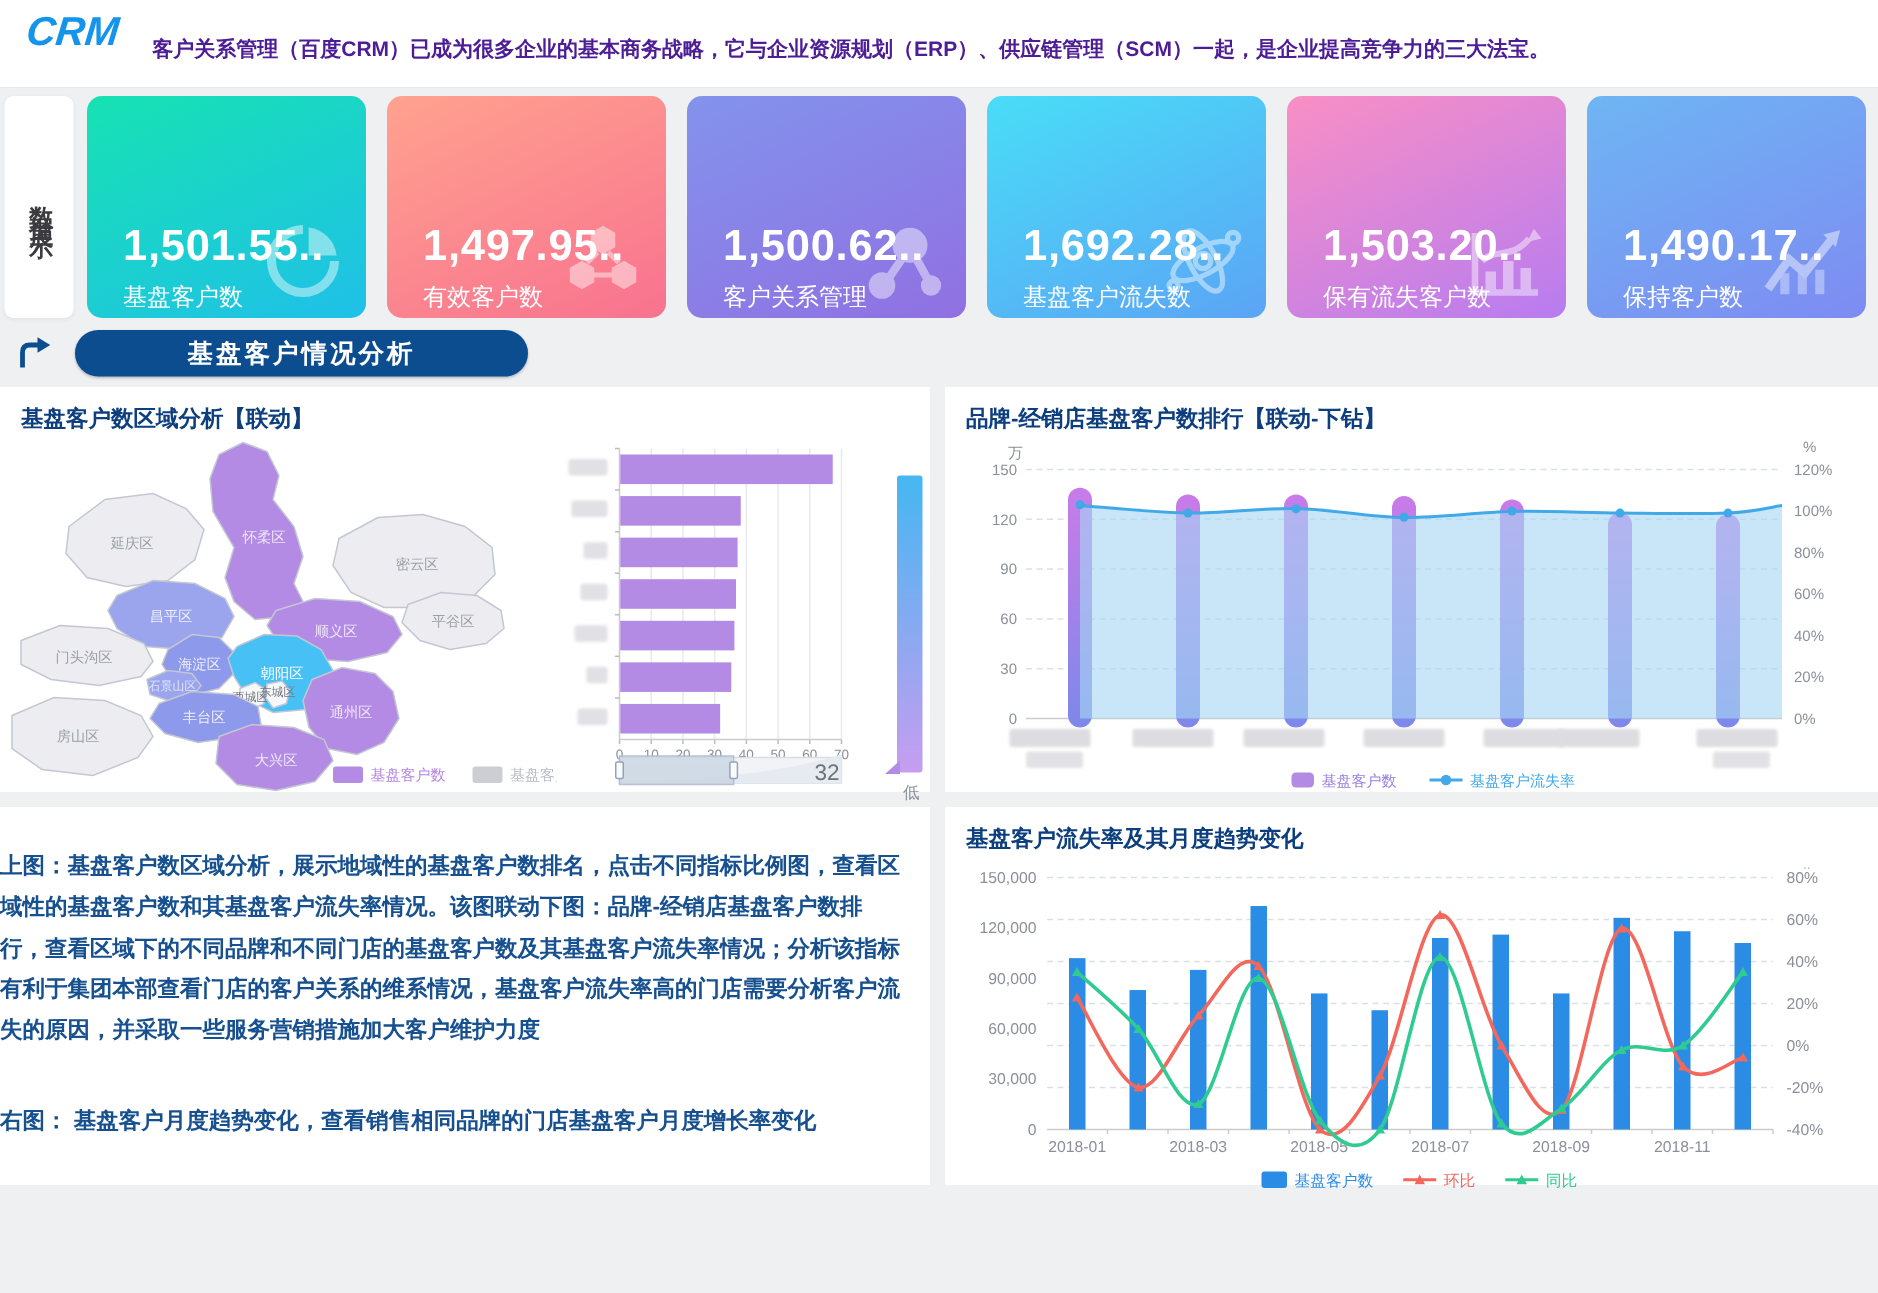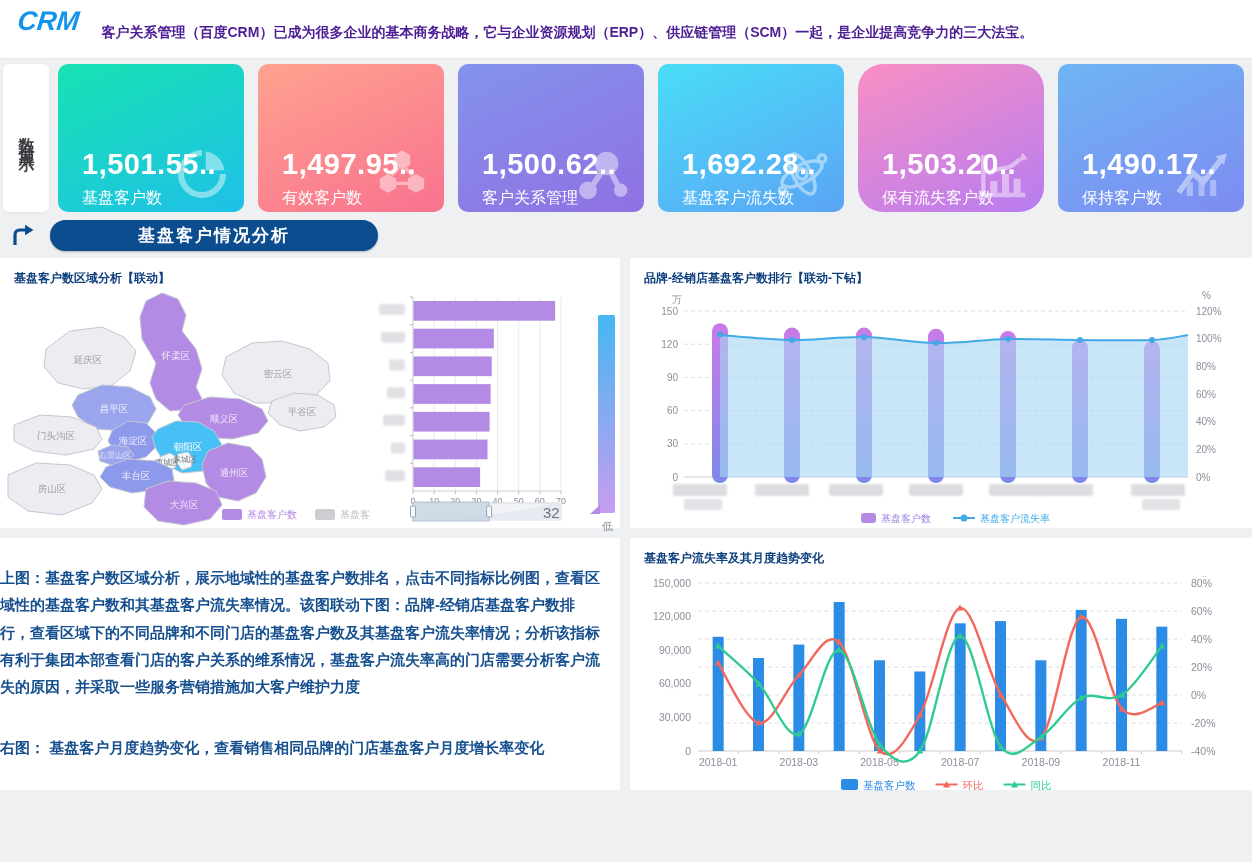--- a/index.html
+++ b/index.html
@@ -20,27 +20,27 @@
   .cards{display:flex;flex:1;gap:14px;}
   .card{flex:1;border-radius:10px;position:relative;color:#fff;overflow:hidden;cursor:pointer;}
   .card-num{position:absolute;left:24px;top:84px;font-size:29px;font-weight:bold;letter-spacing:.5px;}
   .card-label{position:absolute;left:24px;top:124px;font-size:16px;}
   .card-icon{position:absolute;right:14px;bottom:10px;width:56px;height:56px;opacity:.45;}
   .card-icon svg{width:100%;height:100%;}
   
   .section-row{display:flex;align-items:center;height:42px;margin:2px 0 2px 10px;}
   .turn-arrow{width:26px;height:26px;margin-right:14px;}
   .section-pill{background:#0b4d8f;color:#fff;font-weight:bold;font-size:17px;
-      border-radius:17px;width:328px;height:31px;display:flex;align-items:center;
+      border-radius:17px;width:302px;height:31px;display:flex;align-items:center;
       justify-content:center;letter-spacing:2px;box-shadow:0 1px 2px rgba(0,0,0,.25);}
   
   .grid{display:grid;grid-template-columns:620px 622px;grid-template-rows:270px 252px;
       gap:10px;}
   .panel{background:#ffffff;position:relative;}
-  .panel-title{font-size:12px;font-weight:bold;color:#0d3e7d;padding:12px 0 2px 14px;}
+  .panel-title{font-size:15px;font-weight:bold;color:#0d3e7d;padding:12px 0 2px 14px;}
   .pm-body{display:flex;align-items:center;}
   .vmap-col{width:22px;margin-top:10px;position:relative;}
   .vmap-bar{width:17px;height:198px;border-radius:2px;
       background:linear-gradient(180deg,#45b7f2,#c79df0);}
   .vmap-low{font-size:11px;color:#8a8f99;position:absolute;left:4px;top:204px;}
   .vmap-tri{position:absolute;left:-8px;top:190px;width:0;height:0;
       border-top:9px solid transparent;border-right:10px solid #b48be4;}
   
   .text-panel{padding:26px 20px 0 0;}
   .text-panel p{margin:0;font-size:15px;font-weight:bold;color:#17508f;line-height:1.82;}
@@ -106,21 +106,21 @@
         <svg viewBox="0 0 24 24" fill="none" stroke="#fff" stroke-width="1.5">
           <ellipse cx="12" cy="12" rx="9.5" ry="3.8" transform="rotate(-28 12 12)"></ellipse>
           <ellipse cx="12" cy="12" rx="9.5" ry="3.8" transform="rotate(62 12 12)"></ellipse>
           <circle cx="12" cy="12" r="2.2"></circle>
           <circle cx="20.6" cy="5.4" r="1.6"></circle>
             <circle cx="3.6" cy="19" r="1.3"></circle>
         </svg>
       </div>
     </div>
 
-    <div class="card" style="background: linear-gradient(155deg, rgb(249, 143, 196), rgb(183, 124, 240)); border-radius: 25px;">
+    <div class="card" style="background: linear-gradient(155deg, rgb(249, 143, 196), rgb(183, 124, 240));">
       <div class="card-num">1,503.20..</div>
       <div class="card-label">保有流失客户数</div>
       <div class="card-icon">
         <svg viewBox="0 0 24 24">
           <path d="M4,4 L4,21 L22,21" fill="none" stroke="#fff" stroke-width="1.9"></path>
           <rect x="7" y="15" width="3" height="5.5" fill="#fff"></rect>
           <rect x="12" y="12" width="3" height="8.5" fill="#fff"></rect>
           <rect x="17" y="14" width="3" height="6.5" fill="#fff"></rect>
           <path d="M6,12 C10,8 14,12 19.5,5.6" fill="none" stroke="#fff" stroke-width="1.8"></path>
           <path d="M20.8,2.8 L23,5.6 L18.9,6.6 Z" fill="#fff"></path>

